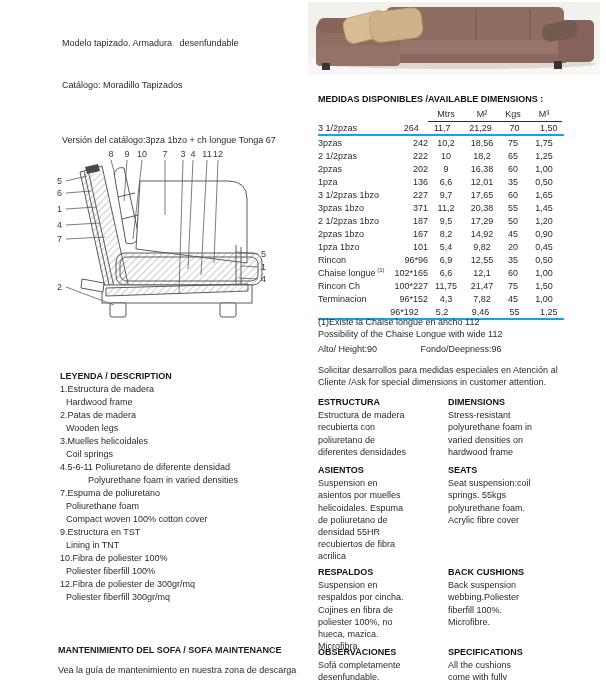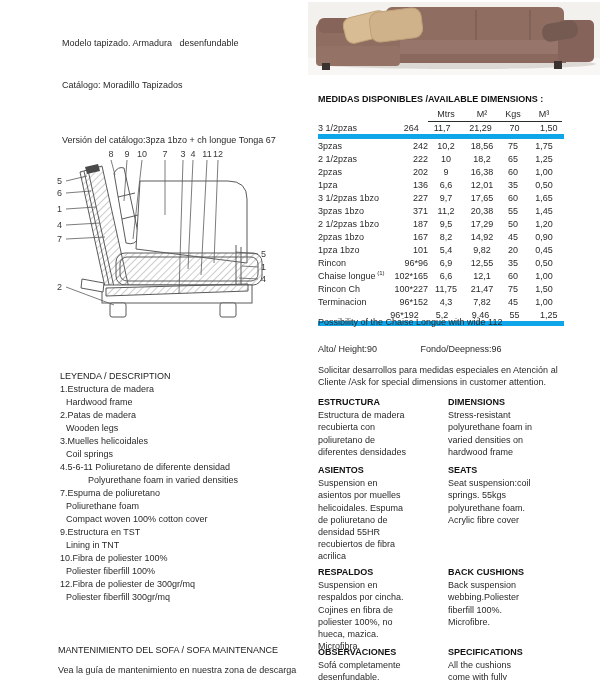--- a/index.html
+++ b/index.html
@@ -1,38 +1,38 @@
 <!DOCTYPE html>
 <html><head>
 <meta charset="utf-8">
 <style>
   html,body{margin:0;padding:0;background:#fff;}
   .page{position:relative;width:606px;height:680px;background:#ffffff;overflow:hidden;
         font-family:"Liberation Sans", sans-serif;font-size:9px;color:#2a2a2a;}
   .abs{position:absolute;}
-  .b{font-weight:normal;color:#1a1a1a;}
+  .b{font-weight:bold;color:#1a1a1a;}
   .pre{white-space:pre-line;}
   
   .head{left:62px;top:8px;line-height:14px;white-space:pre;}
   .head .gap{margin-top:13px;}
   
   .photo{left:308px;top:2px;width:292px;height:73px;}
   
   .diagram{left:30px;top:145px;}
   .dlab{font-family:"Liberation Sans",sans-serif;font-size:9px;fill:#3a3a3a;}
   
   .dims{left:318px;top:94px;width:246px;}
   .dims-title{font-weight:bold;color:#111;white-space:nowrap;margin-bottom:4px;}
   .drow{display:flex;height:13px;align-items:center;}
   .c-name{width:74px;white-space:nowrap;}
   .c-size{width:36px;text-align:right;}
   .c-m{width:36px;text-align:center;}
   .c-k{width:26px;text-align:center;}
   .hline{border-bottom:1px solid #2b2b2b;height:13px;line-height:12px;}
-  .rule{border-bottom:5px solid #0ea5e9;gap:8px;}
+  .rule{border-bottom:2px solid #0ea5e9;gap:8px;}
   .tnote{font-size:6px;}
   
   .fn{left:318px;top:317px;line-height:11.5px;width:260px;}
   .hd{left:318px;top:344px;width:260px;}
   .hd .alto{display:inline-block;width:100px;}
   .request{left:318px;top:364px;width:256px;line-height:12px;}
   
   .legend{left:60px;top:370px;width:258px;line-height:13px;}
   .lg-en{padding-left:6px;}
   .lg-wide{padding-left:28px;}
@@ -281,20 +281,21 @@
           <span class="c-size">96*192</span>
           <span class="c-m">5,2</span>
           <span class="c-m">9,46</span>
           <span class="c-k">55</span>
           <span class="c-m">1,25</span>
         </div>
       </div>
   </div>
 
   <div class="abs fn">
+    <div>(1)Existe la Chaise longue en ancho 112</div>
     <div>Possibility of the Chaise Longue with wide 112</div>
   </div>
   <div class="abs hd">
     <span class="alto">Alto/ Height:90</span>
     <span>Fondo/Deepness:96</span>
   </div>
   <div class="abs request pre">Solicitar desarrollos para medidas especiales en Atención al
 Cliente /Ask for special dimensions in customer attention.</div>
 
   <div class="abs legend">

